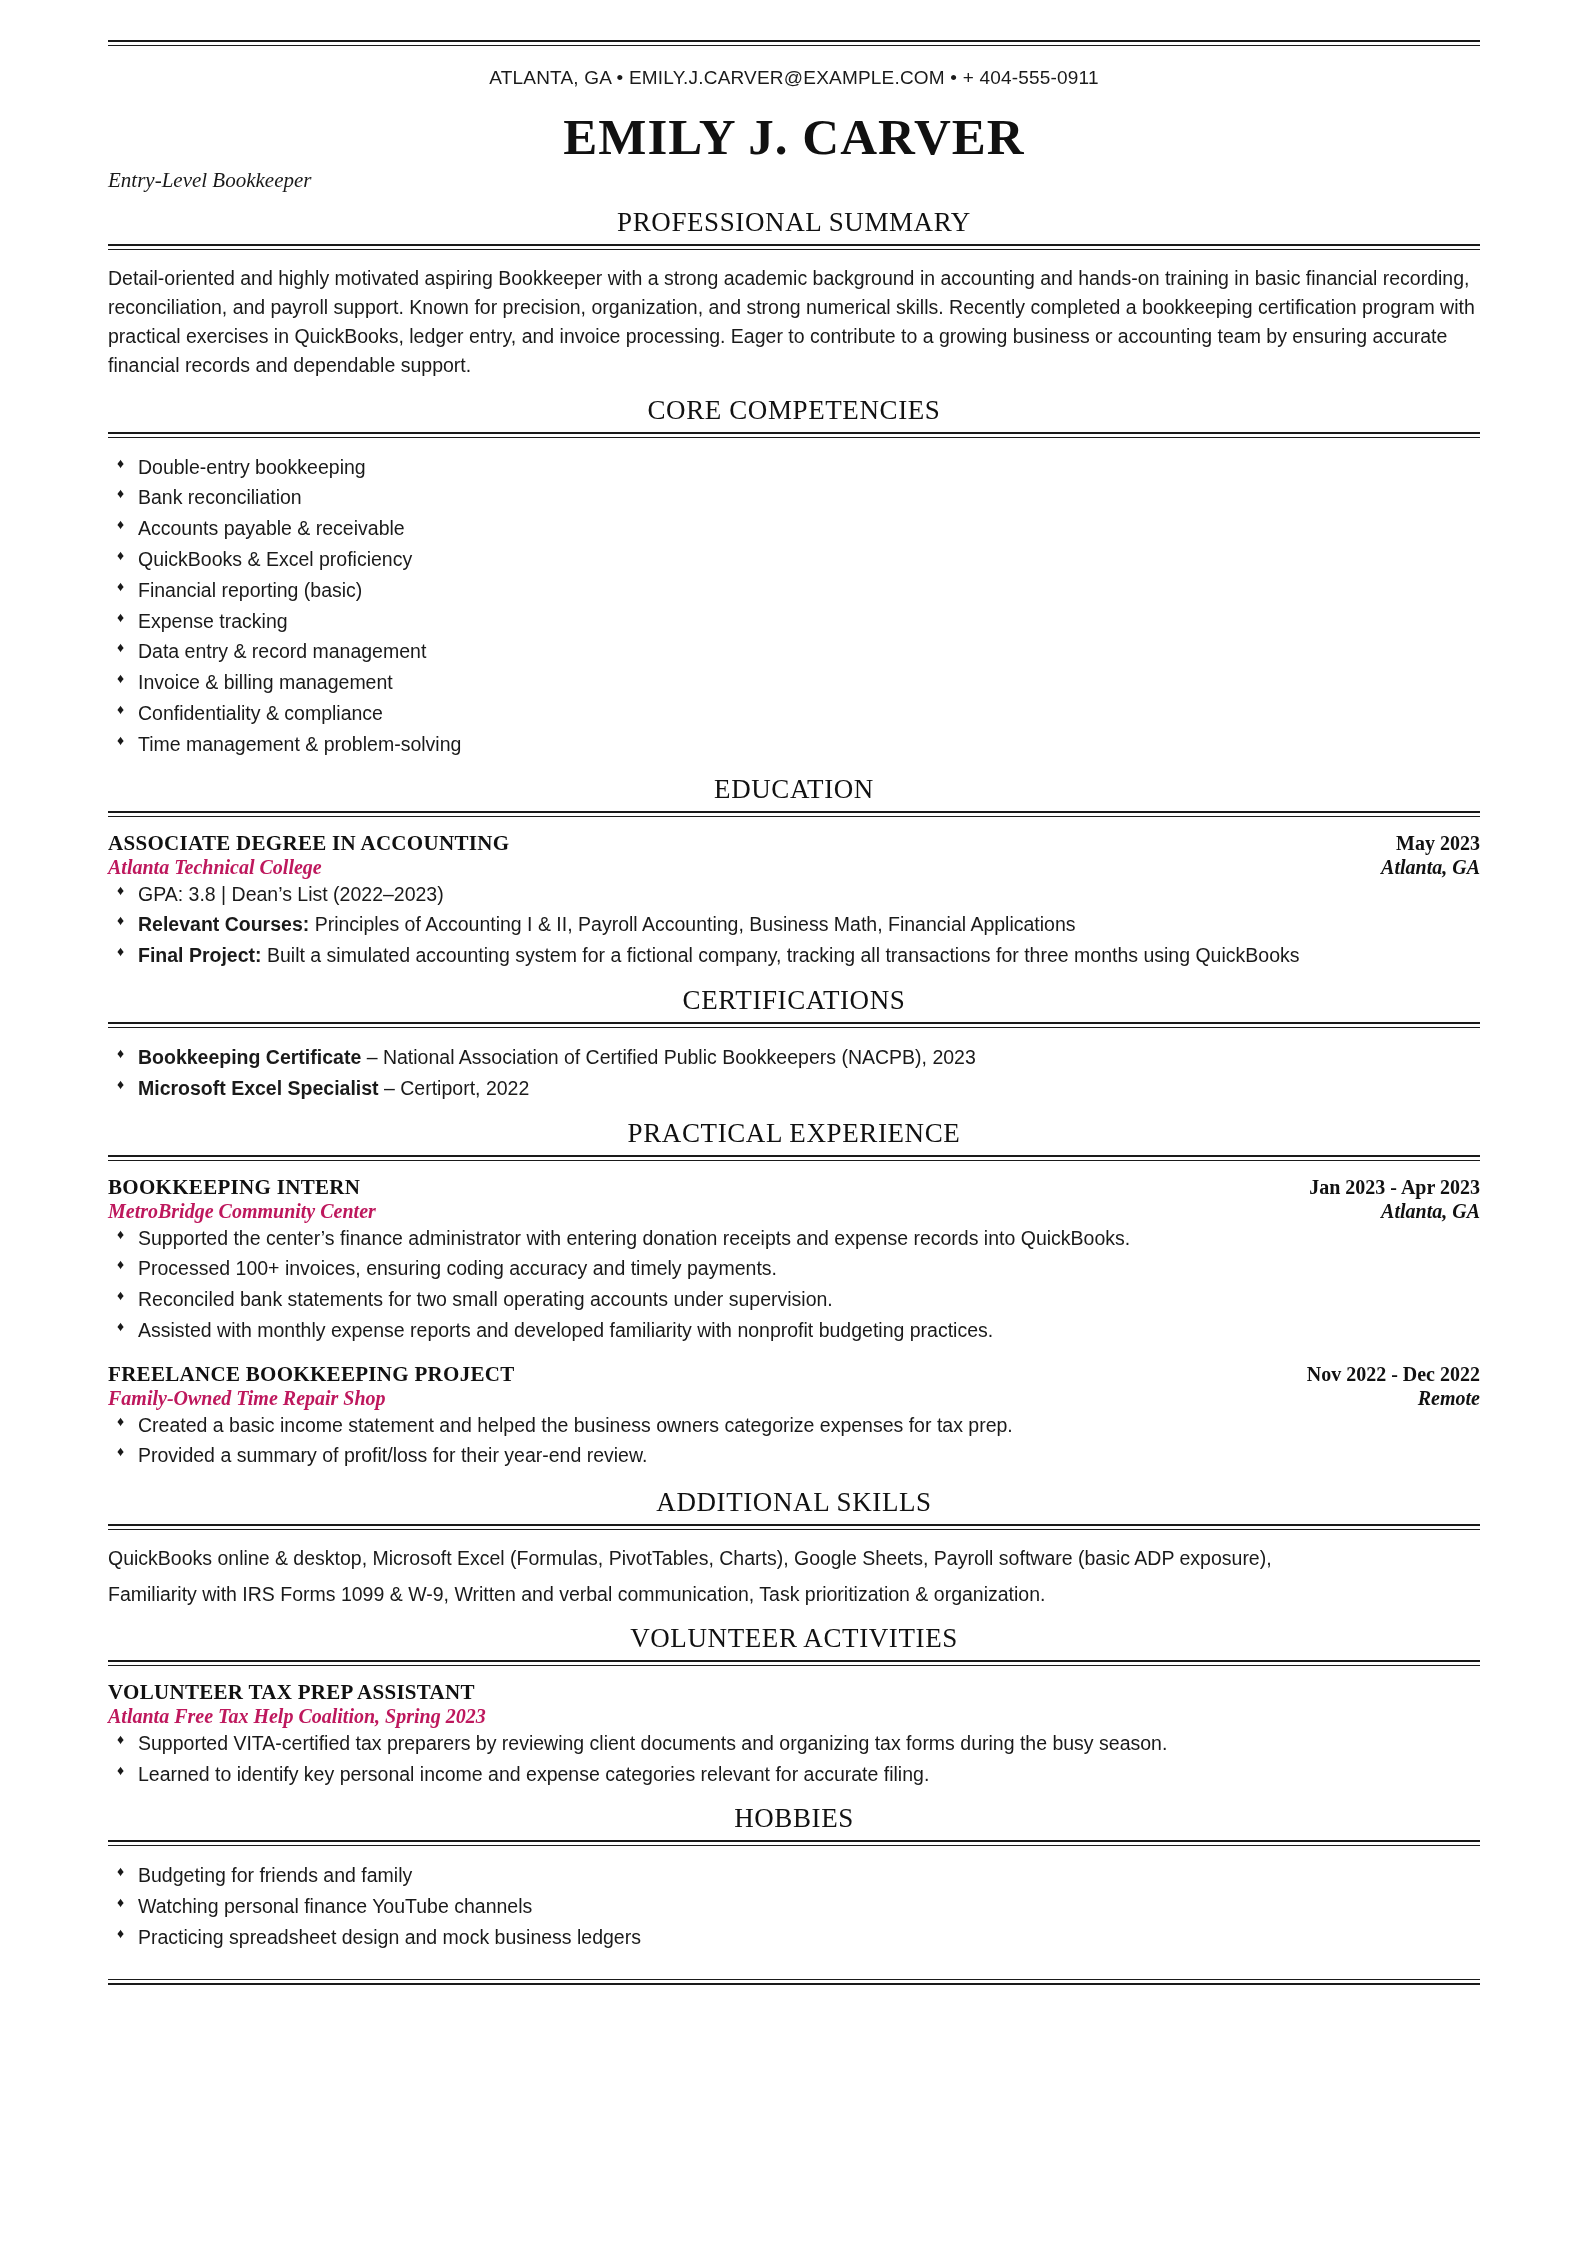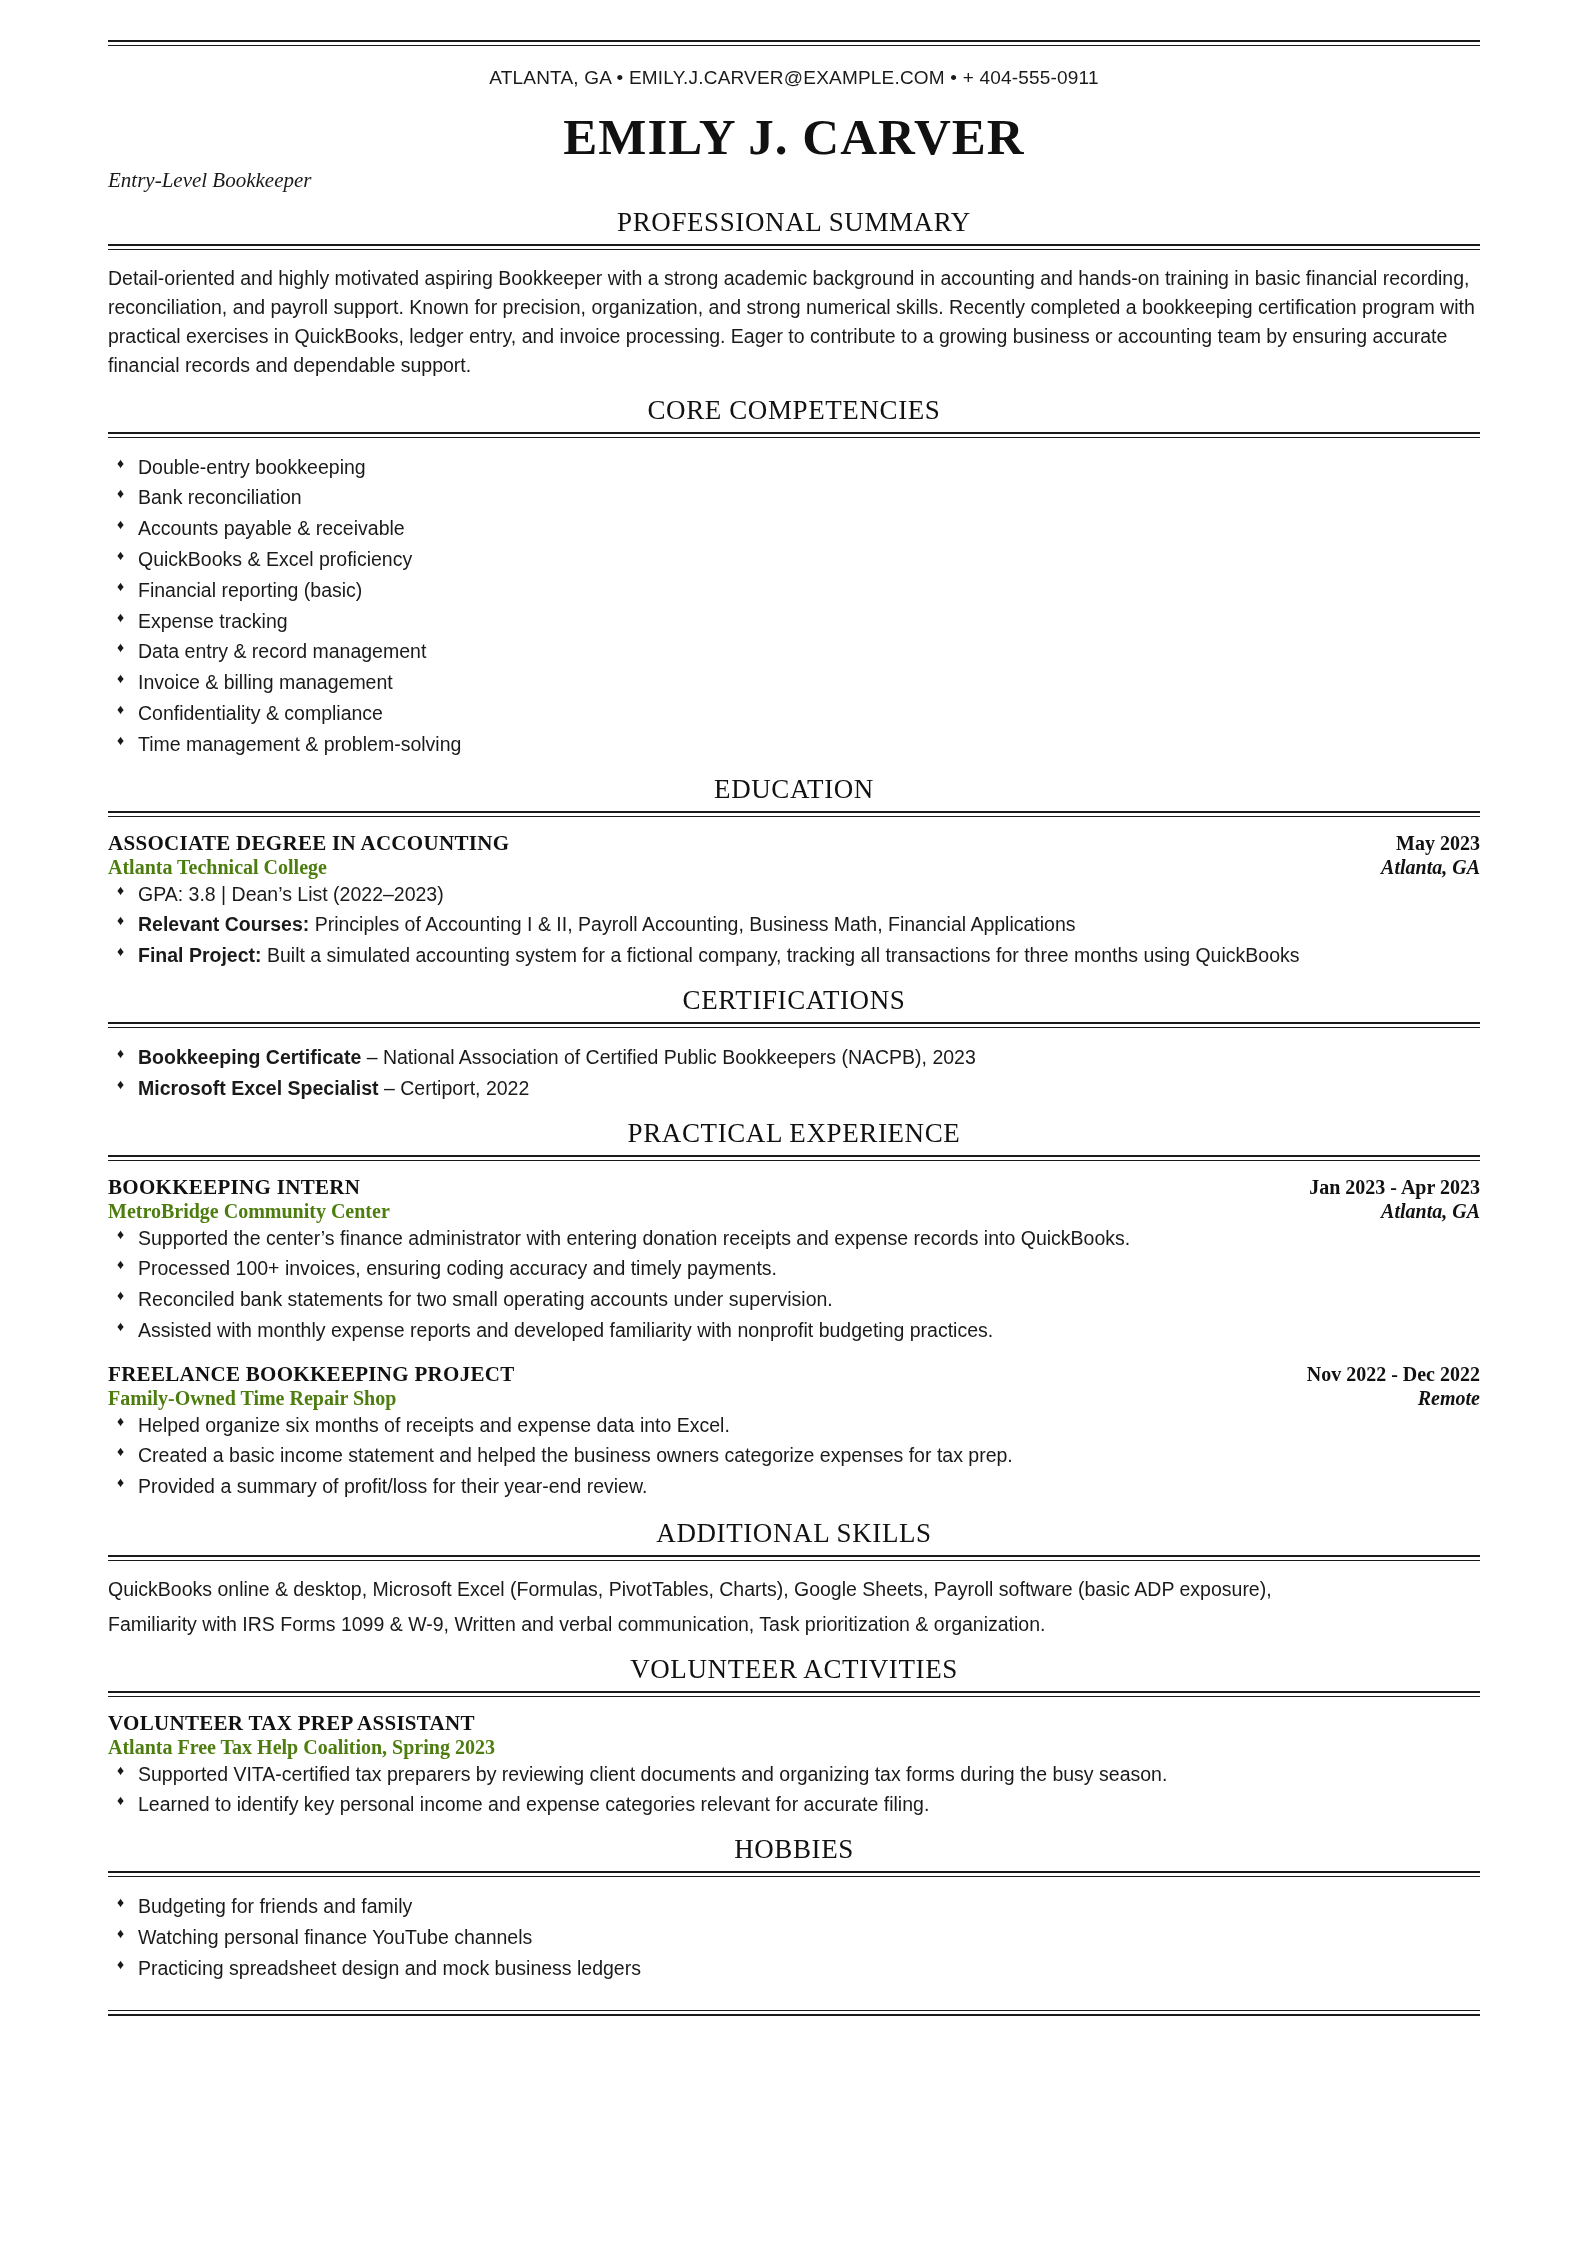--- a/index.html
+++ b/index.html
@@ -119,22 +119,23 @@
   }
   .entry-date {
     font-family: "Liberation Serif", serif;
     font-weight: bold;
     font-size: 20px;
     color: #111111;
   }
   .entry-sub {
     font-family: "Liberation Serif", serif;
     font-weight: bold;
+    font-style: italic;
     font-size: 20px;
-    color: #4d7c0f;
+    color: #be185d;
   }
   .entry-loc {
     font-family: "Liberation Serif", serif;
     font-weight: bold;
     font-style: italic;
     font-size: 20px;
     color: #111111;
   }
   .entry-bullets {
     margin-top: 4px;
@@ -236,21 +237,20 @@
   <div class="exp-block">
     <div class="entry-row">
       <span class="entry-title">FREELANCE BOOKKEEPING PROJECT</span>
       <span class="entry-date">Nov 2022 - Dec 2022</span>
     </div>
     <div class="entry-row">
       <span class="entry-sub">Family-Owned Time Repair Shop</span>
       <span class="entry-loc">Remote</span>
     </div>
     <ul class="bullets entry-bullets">
-      <li>Helped organize six months of receipts and expense data into Excel.</li>
       <li>Created a basic income statement and helped the business owners categorize expenses for tax prep.</li>
       <li>Provided a summary of profit/loss for their year-end review.</li>
     </ul>
   </div>
 
   <div class="section-title">ADDITIONAL SKILLS</div>
   <div class="section-rule"></div>
   <div class="skills-lines">
     <p>QuickBooks online &amp; desktop, Microsoft Excel (Formulas, PivotTables, Charts), Google Sheets, Payroll software (basic ADP exposure),</p>
     <p>Familiarity with IRS Forms 1099 &amp; W-9, Written and verbal communication, Task prioritization &amp; organization.</p>

